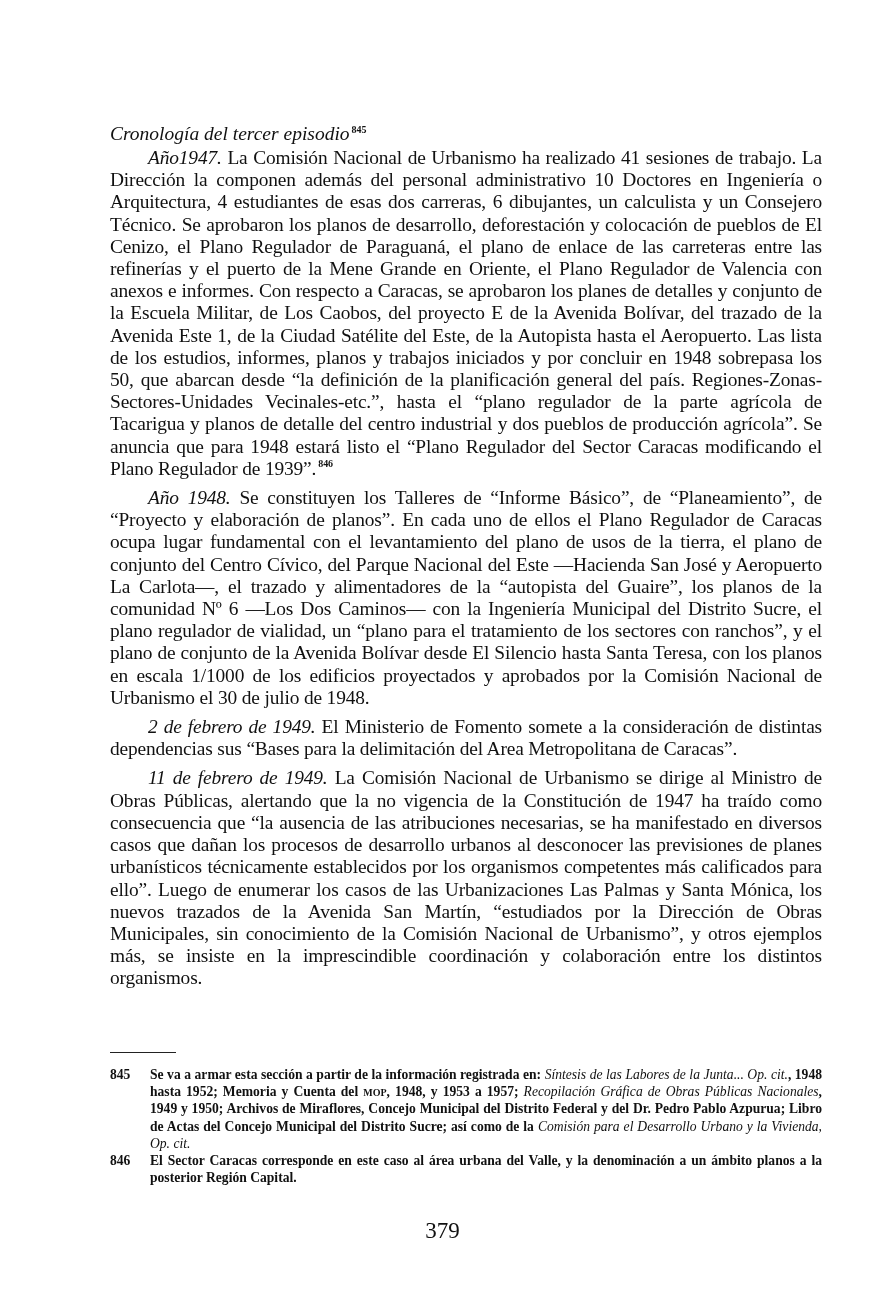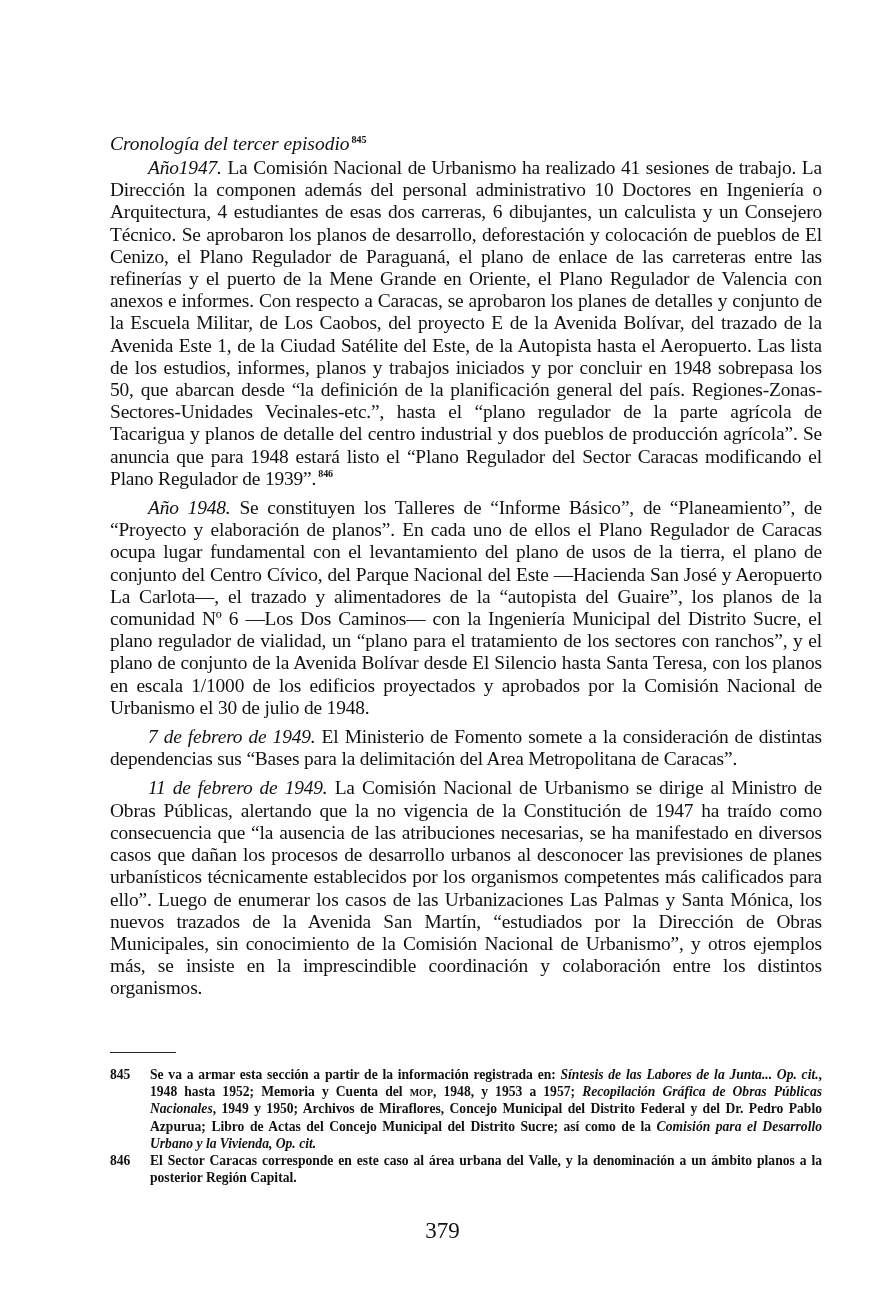--- a/index.html
+++ b/index.html
@@ -3,48 +3,48 @@
 <meta charset="utf-8">
 <style>
   html, body { margin: 0; padding: 0; background: #ffffff; }
   body {
     width: 885px; height: 1316px; position: relative; overflow: hidden;
     font-family: "Liberation Serif", "DejaVu Serif", serif;
     color: #111111;
   }
   .page { position: absolute; left: 110px; top: 120px; width: 712px; }
   .section-title {
-    font-style: italic; font-size: 19.5px; line-height: 24px; margin: 12px 0 1px 0;
+    font-style: italic; font-size: 19.5px; line-height: 24px; margin: 2px 0 1px 0;
   }
   .sup { font-size: 10px; font-style: normal; vertical-align: super; line-height: 0; margin-left: 2px; font-weight: bold; }
   .para {
     font-size: 19.4px; line-height: 22.2px; text-align: justify;
     text-indent: 38px; margin: 0 0 7px 0; letter-spacing: -0.15px; font-family: Liberation Serif, serif;
   }
   .para .lead { font-style: italic; }
   .fn-rule { position: absolute; left: 110px; top: 1052px; width: 66px; border-top: 1px solid #222; }
   .footnotes { position: absolute; left: 110px; top: 1066px; width: 712px; }
   .fn { display: flex; font-size: 13.6px; line-height: 17.2px; font-weight: bold; margin-bottom: 0; }
   .fn-num { width: 40px; flex: 0 0 40px; }
   .fn-text { flex: 1; text-align: justify; }
-  .fn-text i { font-weight: bold; }
+  .fn-text i { font-weight: normal; }
   .smallcaps { font-variant: small-caps; text-transform: lowercase; }
   .page-number { position: absolute; left: 0; width: 885px; top: 1218px; text-align: center; font-size: 23px; }
 </style>
 </head>
 <body>
 
 <div class="page">
   <p class="section-title"><span>Cronología del tercer episodio</span><span class="sup">845</span></p>
 
   <p class="para"><span class="lead">Año1947.</span><span> La Comisión Nacional de Urbanismo ha realizado 41 sesiones de trabajo. La Dirección la componen además del personal administrativo 10 Doctores en Ingeniería o Arquitectura, 4 estudiantes de esas dos carreras, 6 dibujantes, un calculista y un Consejero Técnico. Se aprobaron los planos de desarrollo, deforestación y colocación de pueblos de El Cenizo, el Plano Regulador de Paraguaná, el plano de enlace de las carreteras entre las refinerías y el puerto de la Mene Grande en Oriente, el Plano Regulador de Valencia con anexos e informes. Con respecto a Caracas, se aprobaron los planes de detalles y conjunto de la Escuela Militar, de Los Caobos, del proyecto E de la Avenida Bolívar, del trazado de la Avenida Este 1, de la Ciudad Satélite del Este, de la Autopista hasta el Aeropuerto. Las lista de los estudios, informes, planos y trabajos iniciados y por concluir en 1948 sobrepasa los 50, que abarcan desde “la definición de la planificación general del país. Regiones-Zonas-Sectores-Unidades Vecinales-etc.”, hasta el “plano regulador de la parte agrícola de Tacarigua y planos de detalle del centro industrial y dos pueblos de producción agrícola”. Se anuncia que para 1948 estará listo el “Plano Regulador del Sector Caracas modificando el Plano Regulador de 1939”.</span><span class="sup">846</span></p>
 
   <p class="para"><span class="lead">Año 1948.</span><span> Se constituyen los Talleres de “Informe Básico”, de “Planeamiento”, de “Proyecto y elaboración de planos”. En cada uno de ellos el Plano Regulador de Caracas ocupa lugar fundamental con el levantamiento del plano de usos de la tierra, el plano de conjunto del Centro Cívico, del Parque Nacional del Este —Hacienda San José y Aeropuerto La Carlota—, el trazado y alimentadores de la “autopista del Guaire”, los planos de la comunidad Nº 6 —Los Dos Caminos— con la Ingeniería Municipal del Distrito Sucre, el plano regulador de vialidad, un “plano para el tratamiento de los sectores con ranchos”, y el plano de conjunto de la Avenida Bolívar desde El Silencio hasta Santa Teresa, con los planos en escala 1/1000 de los edificios proyectados y aprobados por la Comisión Nacional de Urbanismo el 30 de julio de 1948.</span></p>
 
-  <p class="para"><span class="lead">7 de febrero de 1949.</span><span> El Ministerio de Fomento somete a la consideración de distintas dependencias sus “Bases para la delimitación del Area Metropolitana de Caracas”.</span></p>
+  <p class="para"><span class="lead">2 de febrero de 1949.</span><span> El Ministerio de Fomento somete a la consideración de distintas dependencias sus “Bases para la delimitación del Area Metropolitana de Caracas”.</span></p>
 
   <p class="para"><span class="lead">11 de febrero de 1949.</span><span> La Comisión Nacional de Urbanismo se dirige al Ministro de Obras Públicas, alertando que la no vigencia de la Constitución de 1947 ha traído como consecuencia que “la ausencia de las atribuciones necesarias, se ha manifestado en diversos casos que dañan los procesos de desarrollo urbanos al desconocer las previsiones de planes urbanísticos técnicamente establecidos por los organismos competentes más calificados para ello”. Luego de enumerar los casos de las Urbanizaciones Las Palmas y Santa Mónica, los nuevos trazados de la Avenida San Martín, “estudiados por la Dirección de Obras Municipales, sin conocimiento de la Comisión Nacional de Urbanismo”, y otros ejemplos más, se insiste en la imprescindible coordinación y colaboración entre los distintos organismos.</span></p>
 </div>
 
 <div class="fn-rule"></div>
 
 <div class="footnotes">
   <div class="fn">
     <span class="fn-num">845</span>
     <span class="fn-text"><span>Se va a armar esta sección a partir de la información registrada en: </span><i>Síntesis de las Labores de la Junta... Op. cit.</i><span>, 1948 hasta 1952; Memoria y Cuenta del </span><span class="smallcaps">MOP</span><span>, 1948, y 1953 a 1957; </span><i>Recopilación Gráfica de Obras Públicas Nacionales</i><span>, 1949 y 1950; Archivos de Miraflores, Concejo Municipal del Distrito Federal y del Dr. Pedro Pablo Azpurua; Libro de Actas del Concejo Municipal del Distrito Sucre; así como de la </span><i>Comisión para el Desarrollo Urbano y la Vivienda, Op. cit.</i></span>

